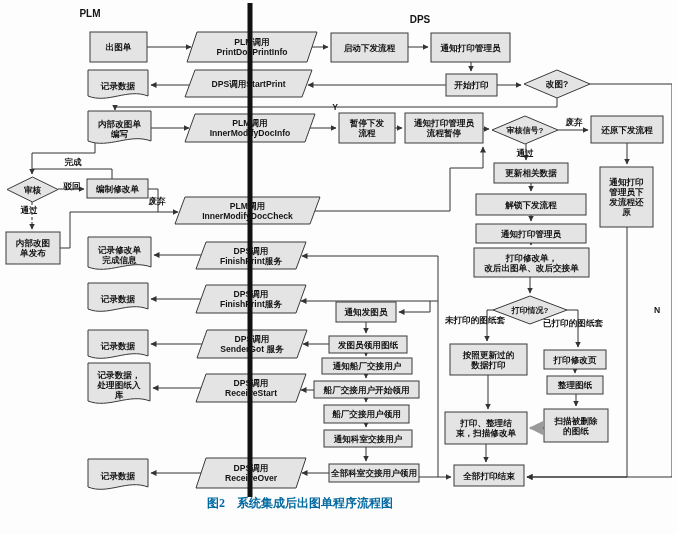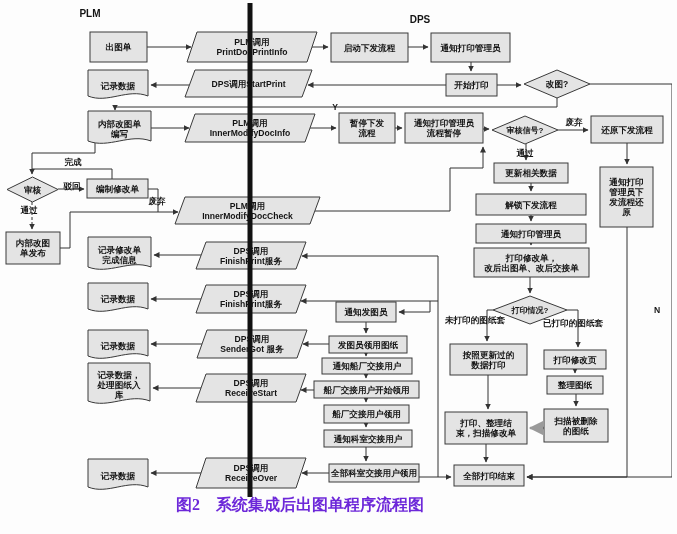--- a/index.html
+++ b/index.html
@@ -2,21 +2,21 @@
 <html><head>
 <meta charset="utf-8">
 <style>
   html,body{margin:0;padding:0;background:#fdfdfd;}
   .stage{position:relative;width:672px;height:534px;background:#fdfdfd;overflow:hidden;
          font-family:"Liberation Sans",sans-serif;}
   svg{position:absolute;left:0;top:0;}
   .shape{fill:#e4e4e4;stroke:#3a3a3a;stroke-width:1;}
   .ntext{font-family:"Liberation Sans",sans-serif;font-weight:600;fill:#141414;text-anchor:middle;}
   .caption{position:absolute;left:120px;top:495px;width:360px;text-align:center;
-           font-family:"Liberation Serif",serif;font-weight:700;font-size:16px;color:#6d28d9;}
+           font-family:"Liberation Serif",serif;font-weight:700;font-size:12px;color:#0369a1;}
   .logo{position:absolute;left:585px;top:492px;width:90px;line-height:1;white-space:nowrap;}
   .logo-e{font-family:"Liberation Serif",serif;font-style:italic;font-weight:700;
           font-size:30px;color:#f07f1a;vertical-align:-4px;}
   .logo-rest{font-family:"Liberation Serif",serif;font-style:italic;font-weight:700;
           font-size:17px;color:#1b2a63;letter-spacing:.5px;}
   .logo-k{color:#f07f1a;}
   .logo-underline{width:86px;height:4px;margin-top:1px;margin-left:4px;
           background:linear-gradient(to right,#e4e9f4,#9db1d8,#2f57a8);}
 </style>
 </head>

